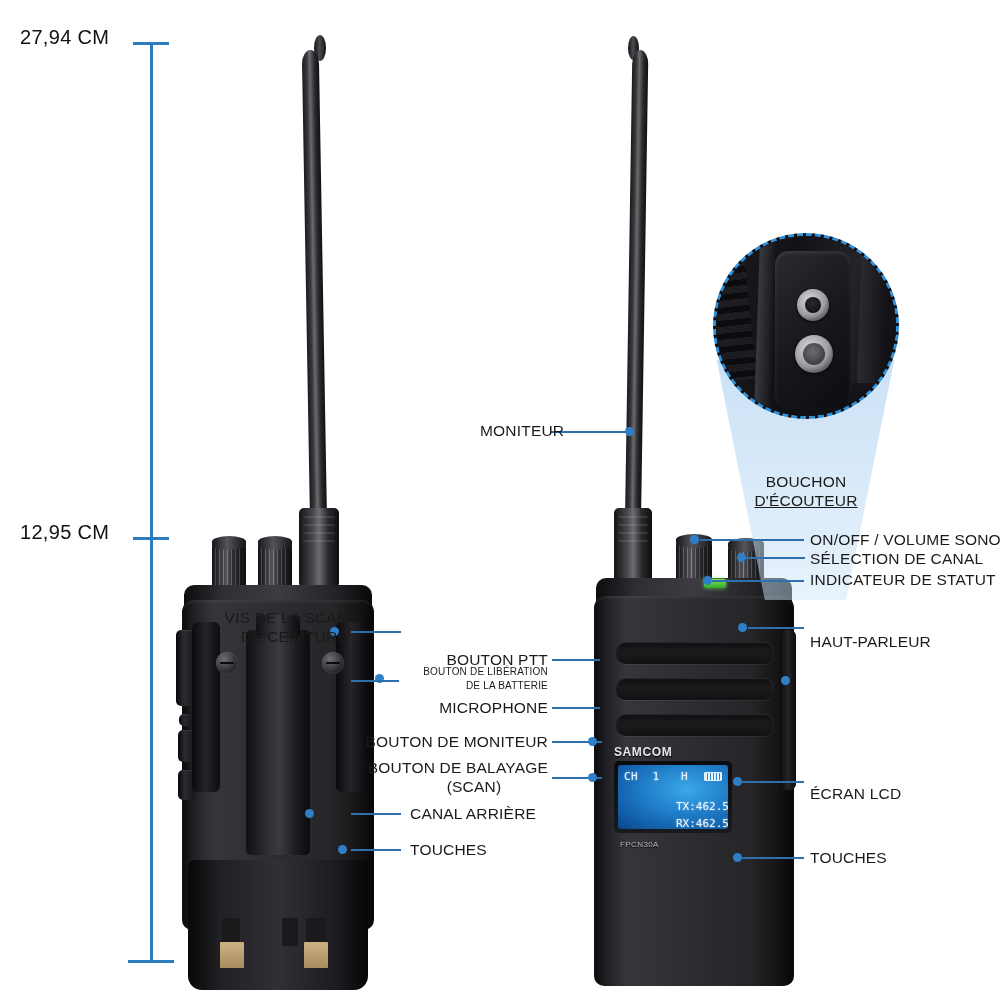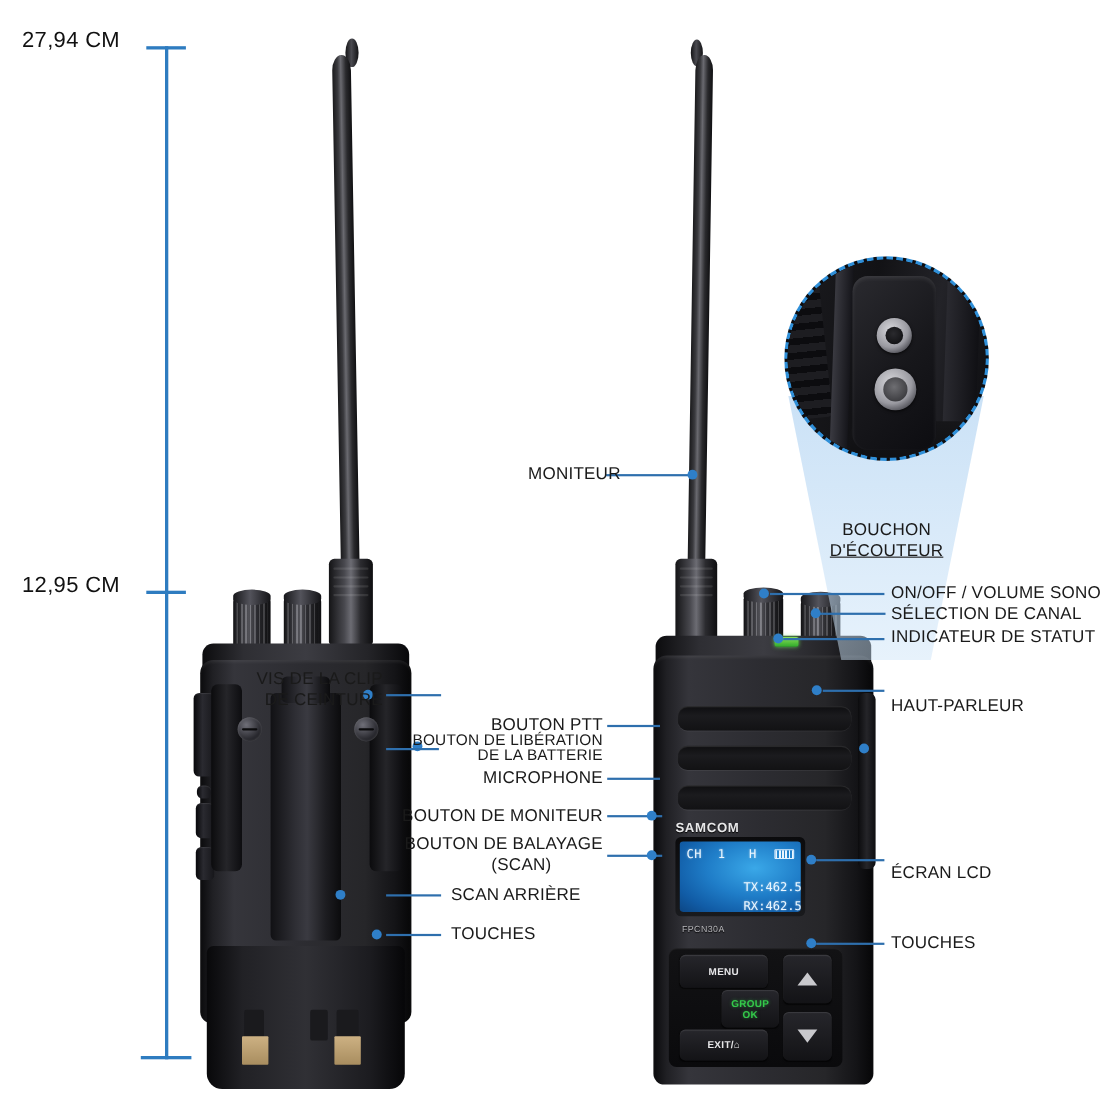--- a/index.html
+++ b/index.html
@@ -18,21 +18,21 @@
     position: absolute;
     color: #1a1a1a;
     font-size: 15.5px;
     letter-spacing: .2px;
     line-height: 19px;
     white-space: pre;
   }
   .lbl.r { text-align: right; }
   .lbl.l { text-align: left; }
   .lbl.c { text-align: center; }
-  .lbl.small { font-size: 14px; line-height: 14px; text-align: right; }
+  .lbl.small { font-size: 10px; line-height: 14px; text-align: right; }
   .dimlbl {
     position: absolute;
     color: #111;
     font-size: 20px;
     letter-spacing: .3px;
     white-space: pre;
   }
 
   
   .leader { position:absolute; background:#2e6fad; height:1.6px; }
@@ -353,34 +353,20 @@
         <span>TX:</span><span>462.5500</span>
       </div>
 
       <div class="lcd-row" style="left:5px; top:39px; font-size:11px; letter-spacing:0px;">
         <span>RX:</span><span>462.5500</span>
       </div>
     </div>
 
     <div class="model" style="left:40px; top:810px;">FPCN30A</div>
 
-    <div class="keypad" style="left:28px; top:832px; width:158px; height:108px;">
-      <div class="key" style="left:10px; top:6px; width:80px; height:30px;">MENU</div>
-      <div class="key ok" style="left:48px; top:38px; width:52px; height:34px; flex-direction:column;">
-        <span>GROUP</span>
-        <span>OK</span>
-      </div>
-      <div class="key" style="left:10px; top:74px; width:80px; height:28px;">EXIT/⌂</div>
-      <div class="key" style="left:104px; top:6px; width:44px; height:44px;">
-        <span class="tri-up" style="left:13px; top:16px;"></span>
-      </div>
-      <div class="key" style="left:104px; top:58px; width:44px; height:44px;">
-        <span class="tri-dn" style="left:13px; top:16px;"></span>
-      </div>
-    </div>
   </div>
 
   <div class="zoom-cone" style="left:713px; top:360px; width:185px; height:240px;
               clip-path: polygon(2% 0%, 98% 0%, 72% 100%, 28% 100%);"></div>
 
   <div class="zoom-circle" style="left:713px; top:233px; width:186px; height:186px;">
     <div class="zoom-inner">
 
       <div class="abs" style="left:0; top:0; width:100%; height:100%;
                   background: linear-gradient(100deg,#1c1c20 0%,#121215 40%,#232328 68%,#0b0b0e 100%);"></div>
@@ -444,36 +430,36 @@
   <div class="dot" style="left:781px; top:676px;"></div>
 
   <div class="leader" style="left:742px; top:781px; width:62px;"></div>
   <div class="dot" style="left:733px; top:777px;"></div>
 
   <div class="leader" style="left:742px; top:857px; width:62px;"></div>
   <div class="dot" style="left:733px; top:853px;"></div>
 
   <div class="lbl l" style="left:480px; top:421px;">MONITEUR</div>
 
-  <div class="lbl r" style="left:200px; top:608px; width:148px;">VIS DE LA CLIP</div>
+  <div class="lbl r" style="left:200px; top:608px; width:148px;">VIS DE LA SCAN</div>
   <div class="lbl r" style="left:200px; top:627px; width:148px;">DE CEINTURE</div>
 
   <div class="lbl r" style="left:380px; top:650px; width:168px;">BOUTON PTT</div>
 
   <div class="lbl small r" style="left:360px; top:665px; width:188px;">BOUTON DE LIBÉRATION</div>
   <div class="lbl small r" style="left:360px; top:679px; width:188px;">DE LA BATTERIE</div>
 
   <div class="lbl r" style="left:380px; top:698px; width:168px;">MICROPHONE</div>
 
   <div class="lbl r" style="left:360px; top:732px; width:188px;">BOUTON DE MONITEUR</div>
 
   <div class="lbl r" style="left:360px; top:758px; width:188px;">BOUTON DE BALAYAGE</div>
   <div class="lbl c" style="left:400px; top:777px; width:148px;">(SCAN)</div>
 
-  <div class="lbl l" style="left:410px; top:804px;">SCAN ARRIÈRE</div>
+  <div class="lbl l" style="left:410px; top:804px;">CANAL ARRIÈRE</div>
 
   <div class="lbl l" style="left:410px; top:840px;">TOUCHES</div>
 
   <div class="lbl c" style="left:746px; top:472px; width:120px;">BOUCHON</div>
   <div class="lbl c" style="left:746px; top:491px; width:120px;text-decoration:underline;">D'ÉCOUTEUR</div>
 
   <div class="lbl l" style="left:810px; top:530px;">ON/OFF / VOLUME SONORE</div>
 
   <div class="lbl l" style="left:810px; top:549px;">SÉLECTION DE CANAL</div>
 

